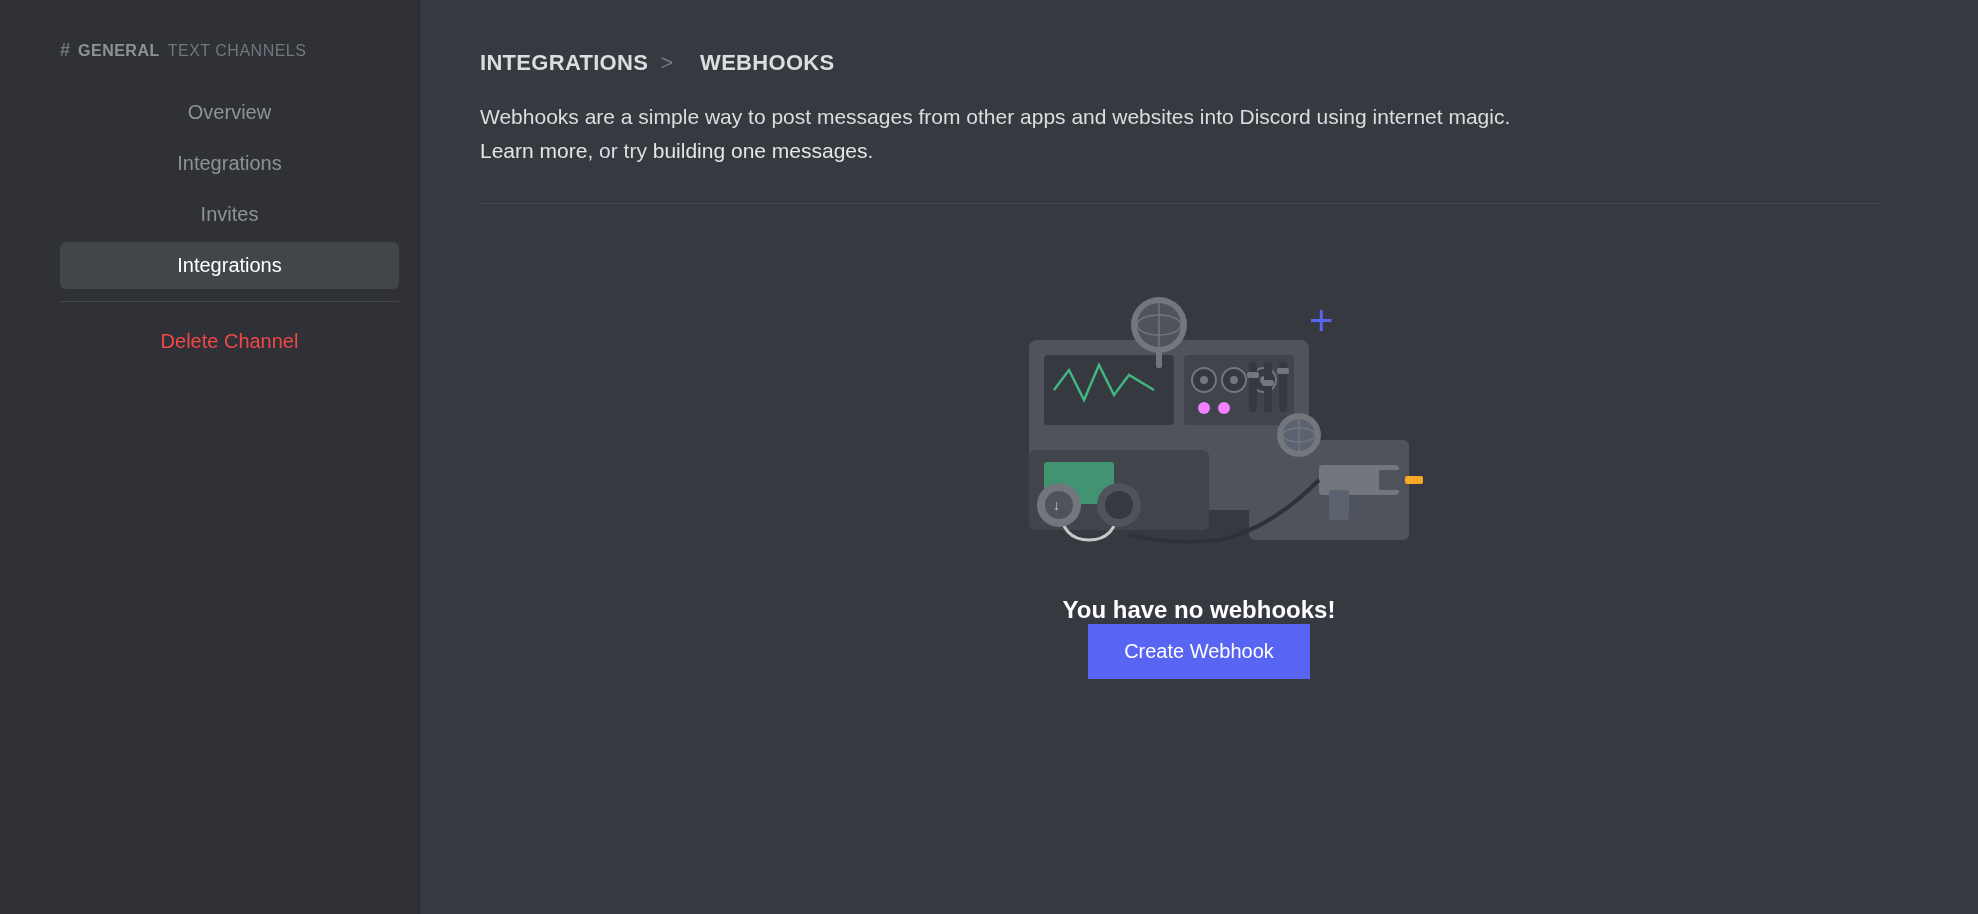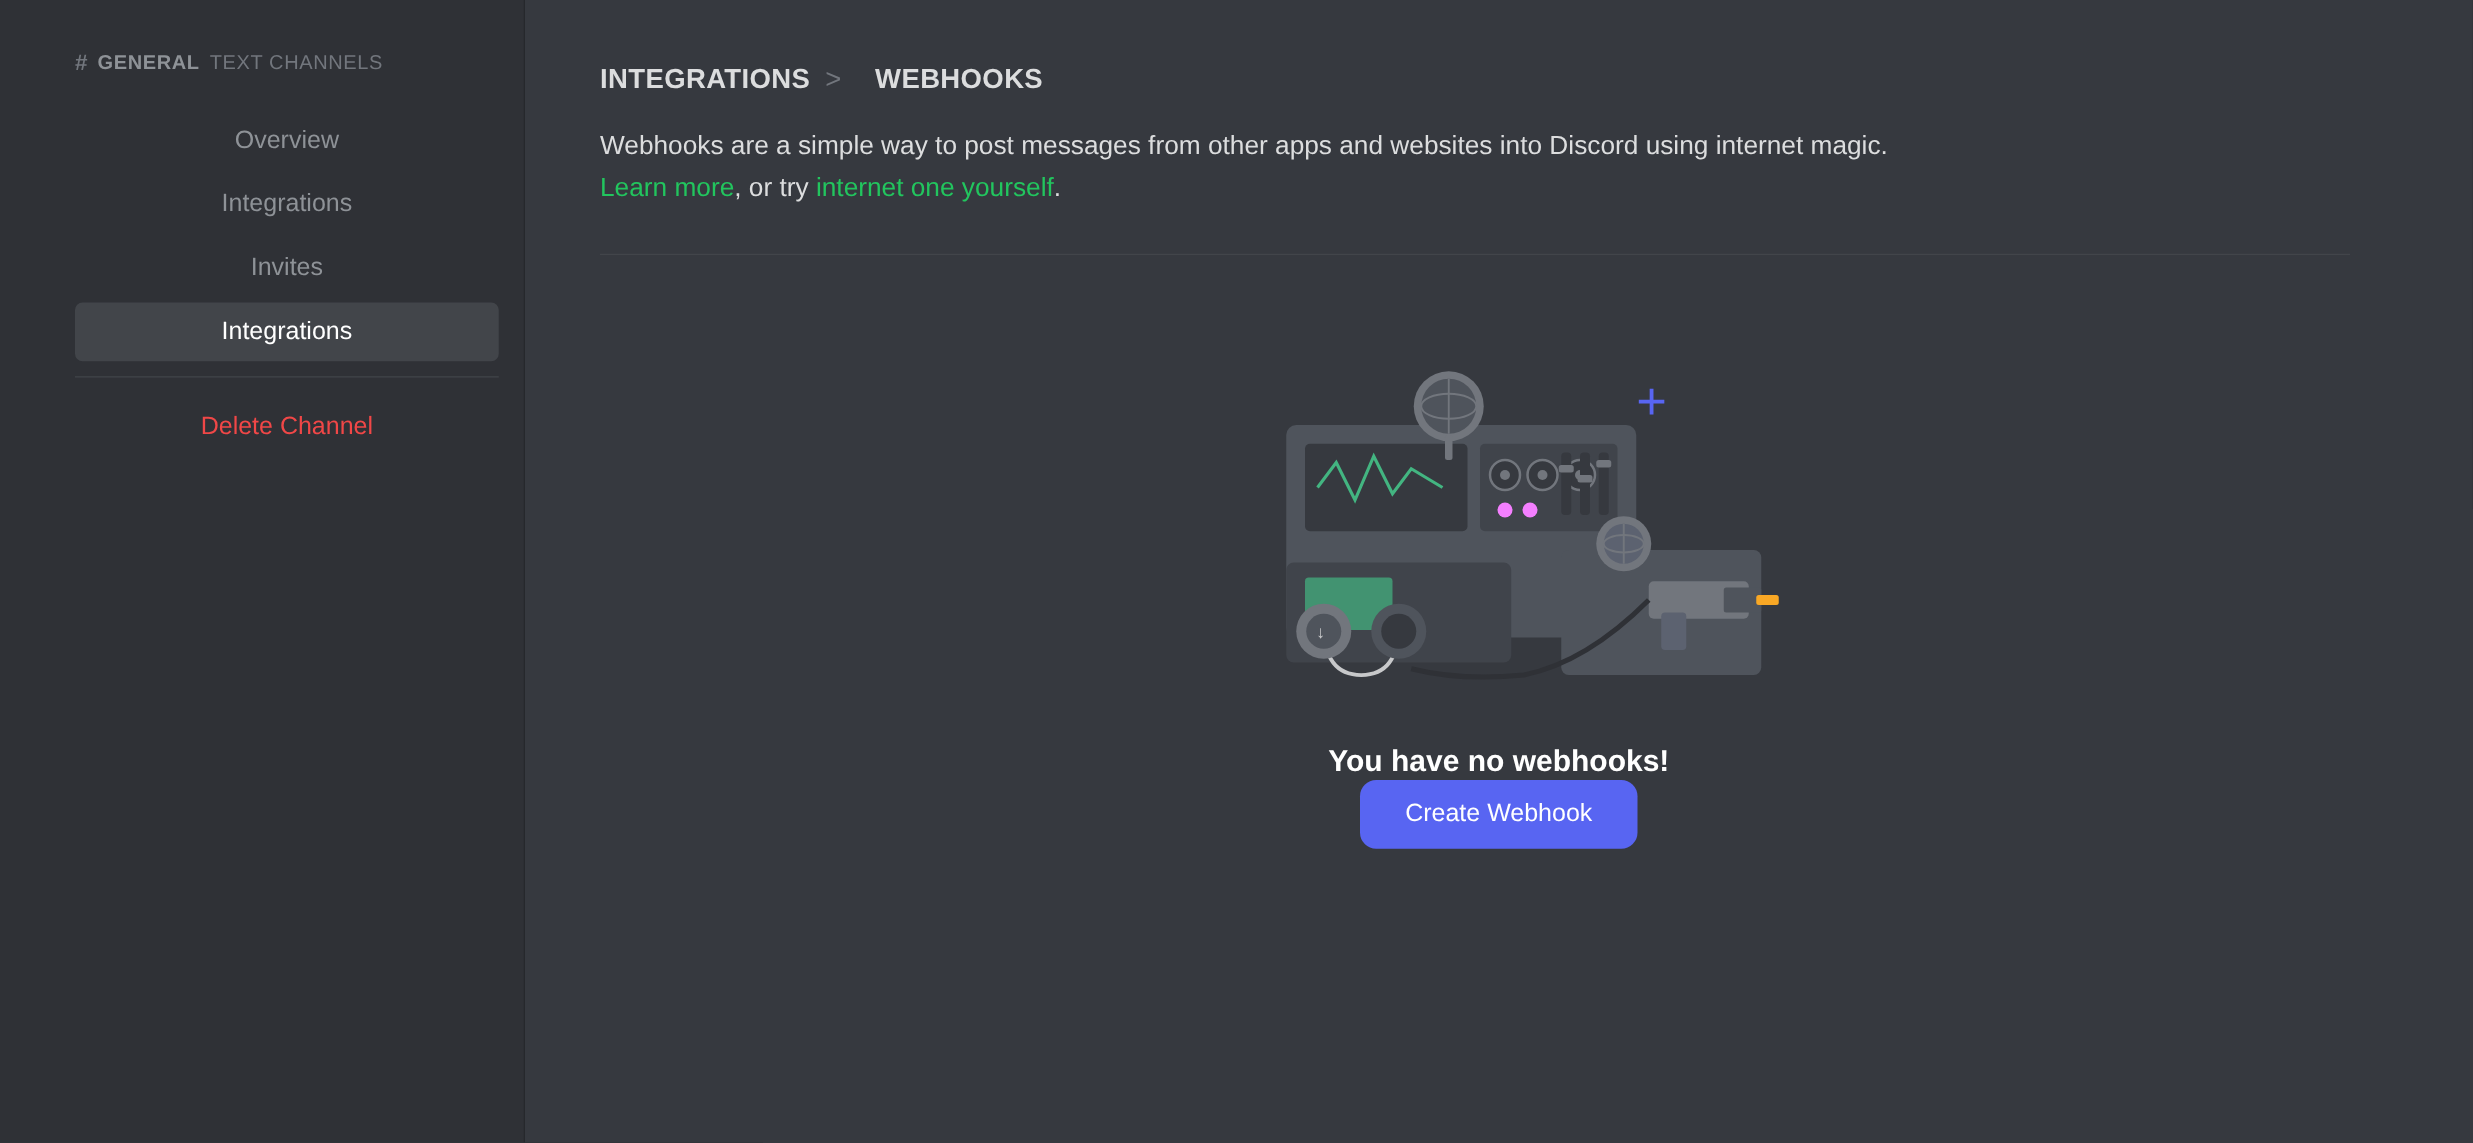--- a/index.html
+++ b/index.html
@@ -112,21 +112,21 @@
     }
 
     .description {
       font-size: 21px;
       color: #dcddde;
       line-height: 1.6;
       max-width: 1100px;
       margin-bottom: 8px;
     }
     .description a {
-      color: #22c55e;
+      color: #e5e5e5;
       text-decoration: none;
       margin-top: 43px;
     }
 
     .divider {
       height: 1px;
       background: #42454a;
       margin: 36px 0;
       max-width: 1400px;
     }
@@ -150,21 +150,21 @@
     .empty-title {
       font-size: 24px;
       font-weight: 700;
       color: #ffffff;
     }
 
     .create-btn {
       background: #5865f2;
       color: #ffffff;
       border: none;
-      border-radius: 13px;
+      border-radius: 0;
       padding: 16px 36px;
       font-size: 20px;
       font-weight: 500;
       cursor: pointer;
       transition: background 0.15s;
     }
   </style>
 </head>
 <body>
 
@@ -189,21 +189,21 @@
   <div class="breadcrumb">
     <span class="breadcrumb-item">INTEGRATIONS</span>
     <span class="breadcrumb-sep">&gt;</span>
     <span class="breadcrumb-item current">WEBHOOKS</span>
   </div>
 
   <p class="description">
     <span>Webhooks are a simple way to post messages from other apps and websites into Discord using internet magic.</span>
     <br>
     <a href="#">Learn more</a>,
-    or try <a href="#">internet one yourself</a>.
+    or try <a href="#">building one messages</a>.
   </p>
 
   <div class="divider"></div>
 
   <div class="empty-state">
 
     <div class="empty-illustration">
       <svg width="460" height="280" viewBox="0 0 460 280" xmlns="http://www.w3.org/2000/svg">
 
         <text x="340" y="55" fill="#5865f2" font-size="42" font-weight="300" font-family="Arial">+</text>

